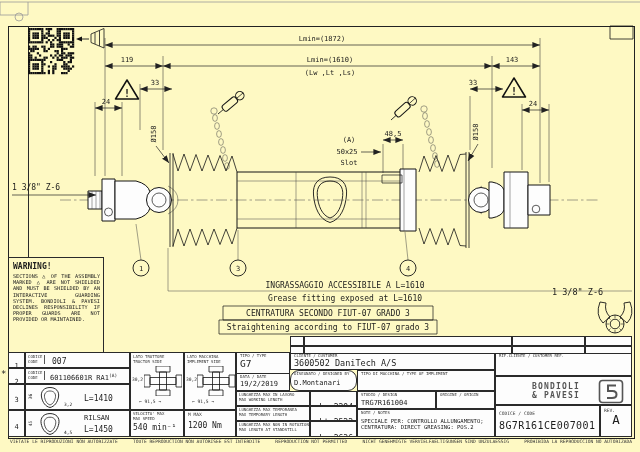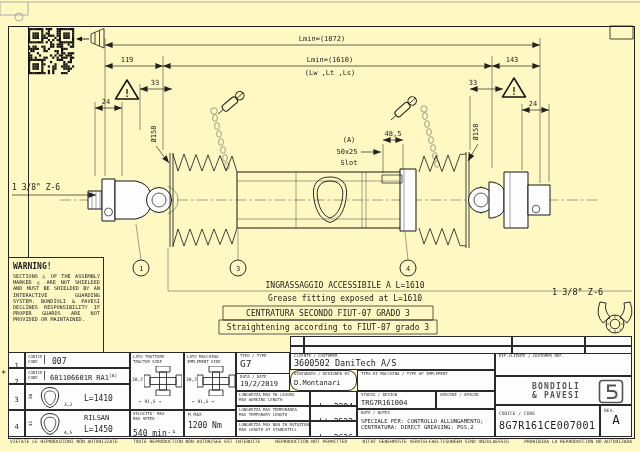--- a/index.html
+++ b/index.html
@@ -530,21 +530,21 @@
           <rect x="32" y="9" width="6" height="12"></rect>
         <rect x="6" y="11.5" width="26" height="7"></rect>
       </g>
     </svg>
     <div class="abs lab5" style="left:7px;top:46px;">← <span>91,5</span> →</div>
   </div>
 
   <div class="cell" style="left:130px;top:410px;width:54px;height:27px;padding:1px 2px;">
     <div class="lab">VELOCITA' MAX</div>
     <div class="lab">MAX SPEED</div>
-    <div class="v8" style="margin-top:8px;"><span>540</span>  <span>min⁻¹</span></div>
+    <div class="v8" style="margin-top:2px;"><span>540</span>  <span>min⁻¹</span></div>
   </div>
   <div class="cell" style="left:184px;top:410px;width:52px;height:27px;padding:1px 3px;">
     <div class="lab5">M MAX</div>
     <div class="v8" style="margin-top:4px;">1200 Nm</div>
   </div>
 
   <div class="cell" style="left:236px;top:352px;width:54px;height:35px;padding:1px 3px;">
     <div class="lab">TIPO / TYPE</div>
     <div class="v9">G7</div>
   </div>

